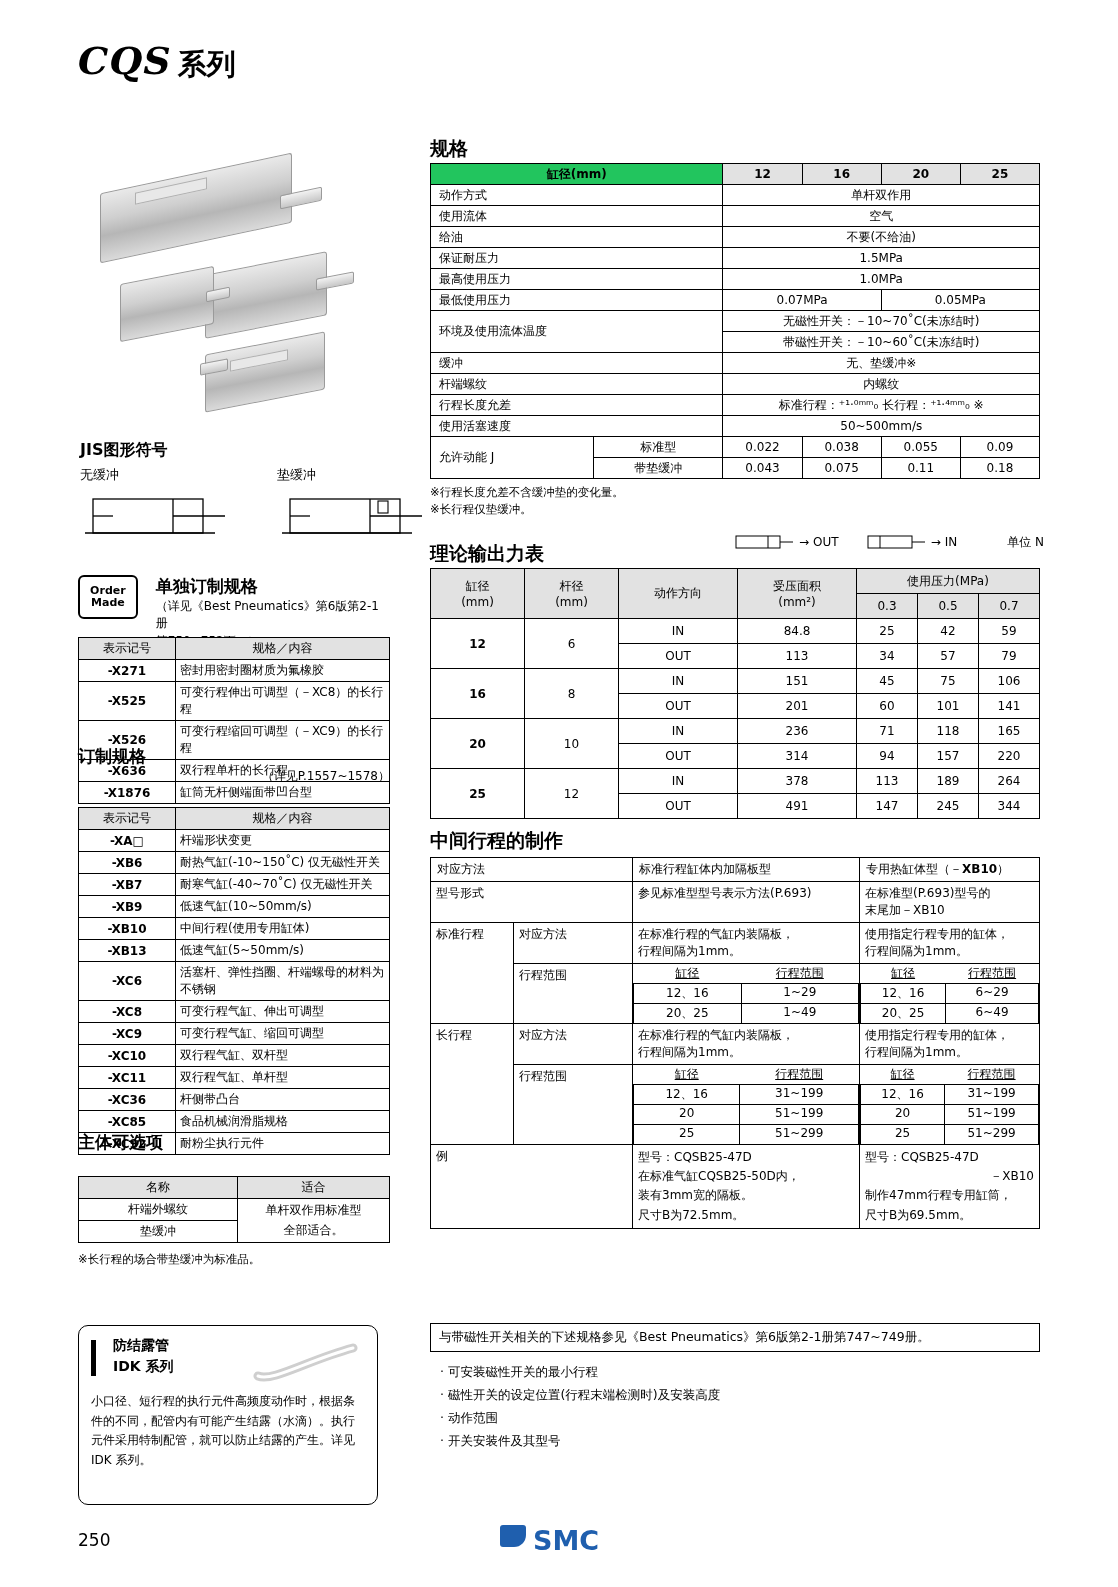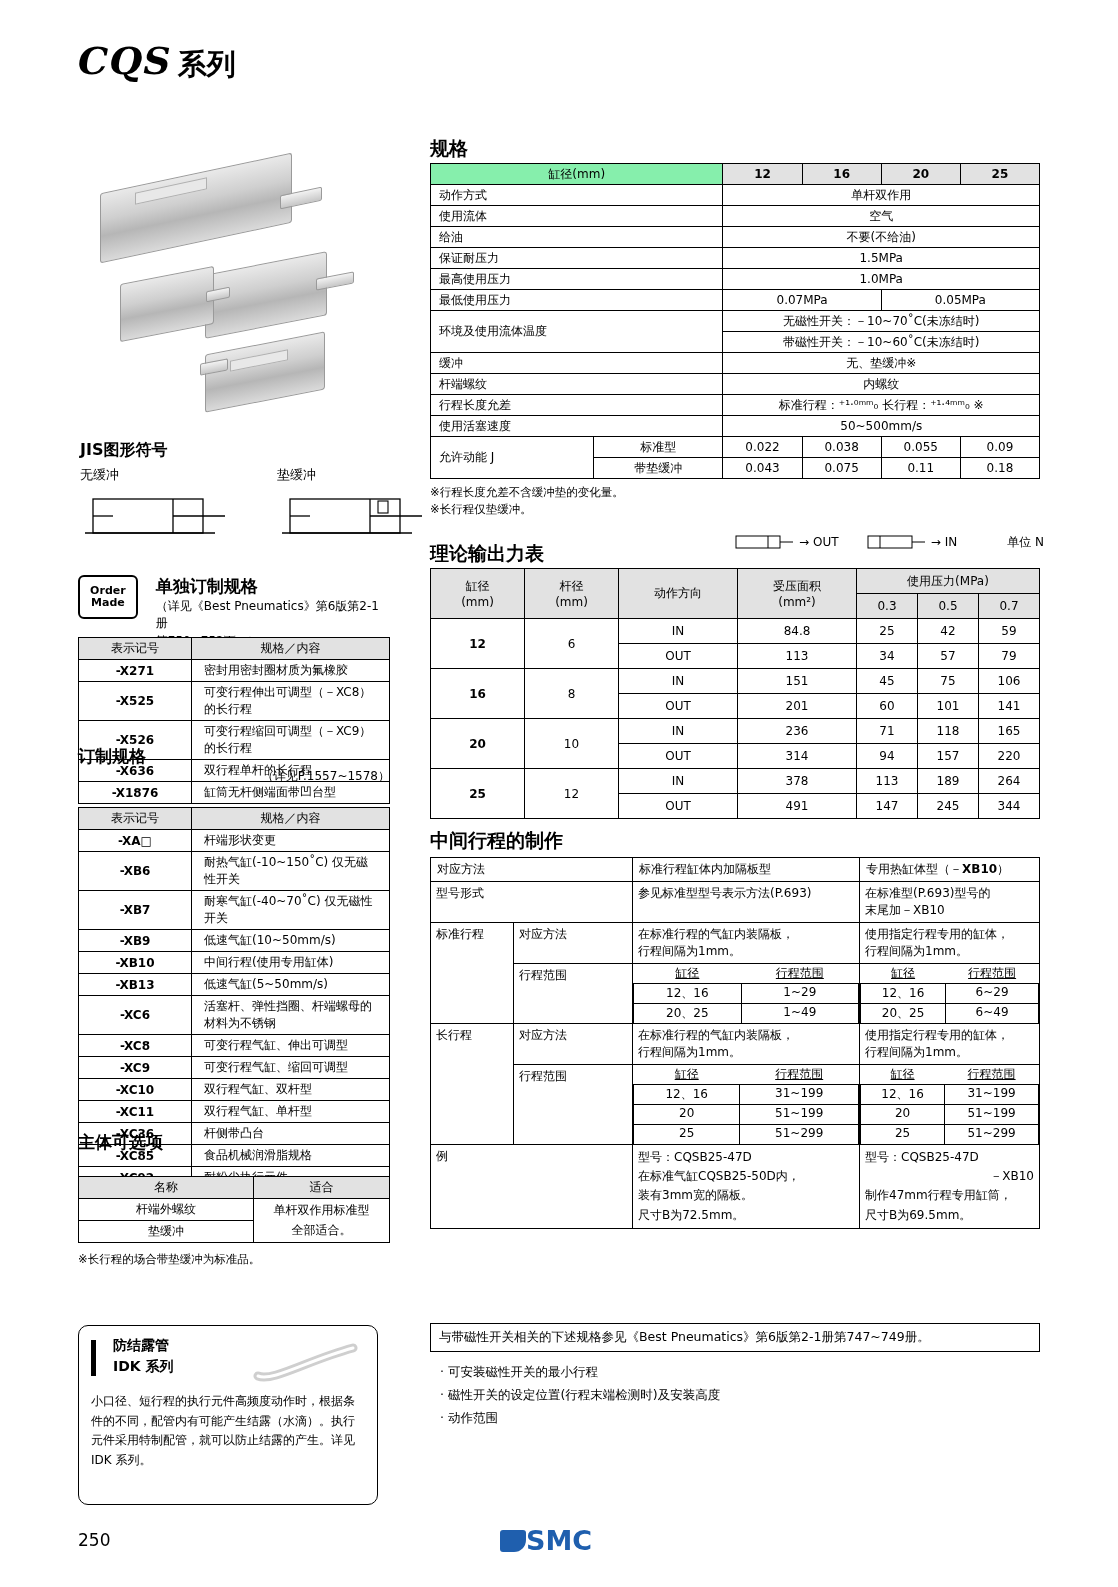--- a/index.html
+++ b/index.html
@@ -30,21 +30,21 @@
   .ordermade{position:absolute;left:78px;top:575px;width:312px;}
   .om-badge{width:56px;height:40px;border:2px solid #000;border-radius:6px;display:flex;flex-direction:column;align-items:center;justify-content:center;font-size:11px;font-weight:bold;line-height:1.05;}
   .om-title{font-size:17px;font-weight:bold;}
   .om-sub{font-size:12px;line-height:1.45;}
 
   .sec-title{font-size:17px;font-weight:bold;}
   .sec-sub{font-size:12px;text-align:right;}
 
   table{border-collapse:collapse;}
   .tbl{width:100%;font-size:12px;}
-  .tbl th,.tbl td{border:1px solid #000;padding:2px 12px;}
+  .tbl th,.tbl td{border:1px solid #000;padding:2px 4px;}
   .tbl th{background:#e2e2e2;font-weight:normal;text-align:center;}
   .code{text-align:center;font-weight:bold;white-space:nowrap;}
 
   .left-tbl1{position:absolute;left:78px;top:637px;width:312px;}
   .left-tbl1 td{height:17px;}
   .ordersec{position:absolute;left:78px;top:745px;width:312px;}
   .left-tbl2{position:absolute;left:78px;top:807px;width:312px;}
   .left-tbl2 td{height:17px;}
   .bodyopt{position:absolute;left:78px;top:1131px;width:312px;}
   .left-tbl3{position:absolute;left:78px;top:1176px;width:312px;}
@@ -53,21 +53,21 @@
   .idk{position:absolute;left:78px;top:1325px;width:300px;height:180px;border:1px solid #000;border-radius:10px;padding:10px 12px;box-sizing:border-box;}
   .idk .bar{position:absolute;left:12px;top:14px;width:5px;height:36px;background:#000;}
   .idk h4{margin:0 0 2px 22px;font-size:14px;font-weight:bold;line-height:1.35;}
   .idk p{margin:16px 0 0 0;font-size:12px;line-height:1.65;}
   .tube{position:absolute;right:14px;top:16px;width:110px;height:44px;}
 
   
   .r-title{position:absolute;font-size:19px;font-weight:bold;}
   .spec{position:absolute;left:430px;top:163px;width:610px;font-size:12px;}
   .spec th,.spec td{border:1px solid #000;padding:1px 4px;height:18px;}
-  .spec th{background:#86efac;font-weight:normal;}
+  .spec th{background:#22c55e;font-weight:bold;}
   .spec .lh{text-align:left;padding-left:8px;background:#fff;}
   .spec .ctr{text-align:center;}
   .spec .hdcell{background:#e2e2e2;text-align:center;font-weight:bold;}
   .spec-notes{position:absolute;left:430px;top:484px;font-size:11.5px;line-height:1.5;}
 
   .force{position:absolute;left:430px;top:568px;width:610px;font-size:12px;}
   .force th,.force td{border:1px solid #000;text-align:center;padding:2px 4px;height:20px;}
   .force th{background:#e2e2e2;font-weight:normal;}
   .io-legend{position:absolute;left:735px;top:533px;font-size:12px;display:flex;gap:28px;align-items:center;}
   .io-item{display:flex;align-items:center;gap:4px;}
@@ -78,21 +78,21 @@
   .inner{width:100%;border-collapse:collapse;font-size:12px;}
   .inner td{border:1px solid #000;text-align:center;padding:1px 3px;height:17px;}
   .inner .h{border:none;border-bottom:1px solid #000;}
 
   .switchbox{position:absolute;left:430px;top:1323px;width:610px;font-size:12.5px;}
   .switchbox .top{border:1px solid #000;padding:5px 8px;}
   .switchbox ul{margin:8px 0 0 10px;padding:0;list-style:none;line-height:1.85;}
   .switchbox li:before{content:"· ";}
 
   .pageno{position:absolute;left:78px;top:1530px;font-size:17px;}
-  .smc{position:absolute;left:500px;top:1525px;display:flex;align-items:center;gap:0;}
+  .smc{position:absolute;left:500px;top:1525px;display:flex;gap:7px;}
   .smc .mark{width:26px;height:22px;background:#1f5fae;border-radius:3px 3px 12px 3px;}
   .smc .txt{font-size:27px;font-weight:bold;color:#1f5fae;font-family:"DejaVu Sans","Liberation Sans",sans-serif;}
   .bold{font-weight:bold;}
   .u{text-decoration:underline;}
 </style>
 </head>
 <body>
 
 <div class="page">
 
@@ -637,20 +637,21 @@
     </tr>
   </tbody>
     </table>
 
   <div class="switchbox">
     <div class="top">与带磁性开关相关的下述规格参见《Best Pneumatics》第6版第2-1册第747~749册。</div>
     <ul>
       <li>可安装磁性开关的最小行程</li>
       <li>磁性开关的设定位置(行程末端检测时)及安装高度</li>
       <li>动作范围</li>
+      <li>开关安装件及其型号</li>
     </ul>
   </div>
 
   <div class="pageno">250</div>
   <div class="smc">
     <div class="mark"></div>
     <div class="txt">SMC</div>
   </div>
 
 </div>

